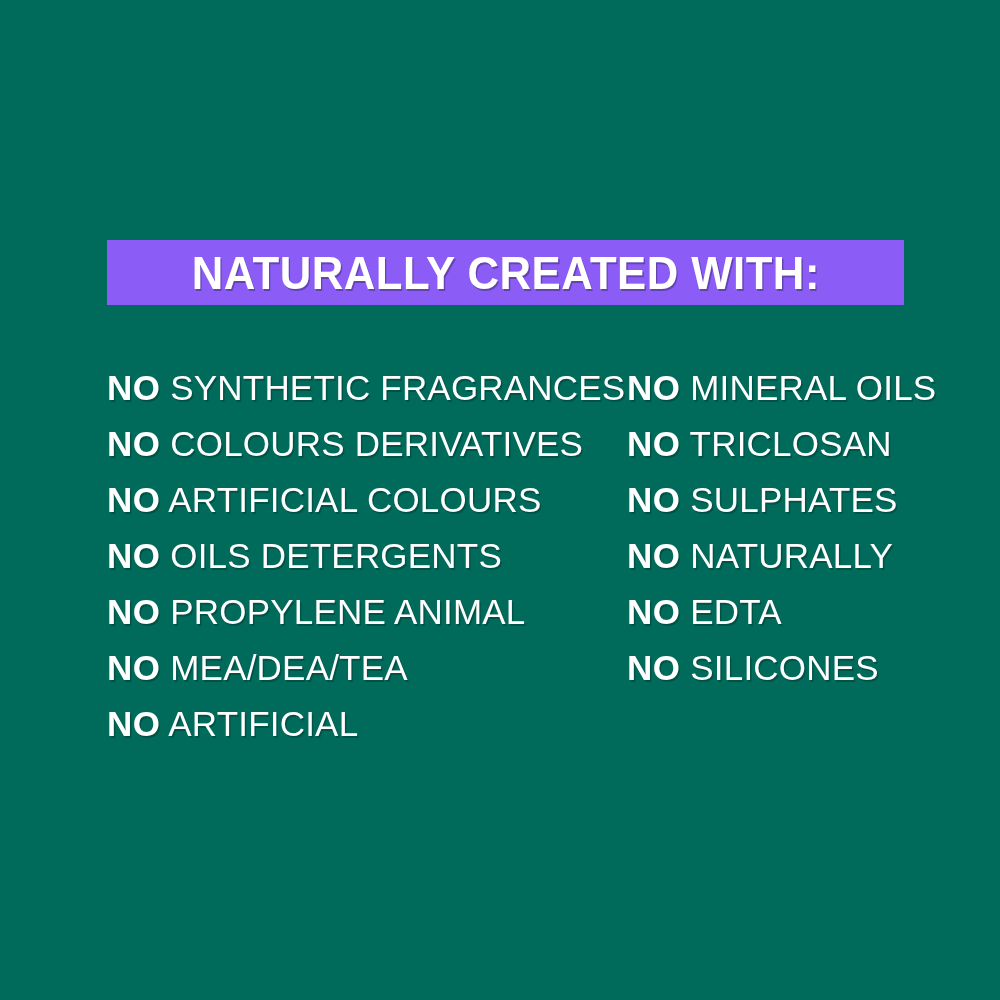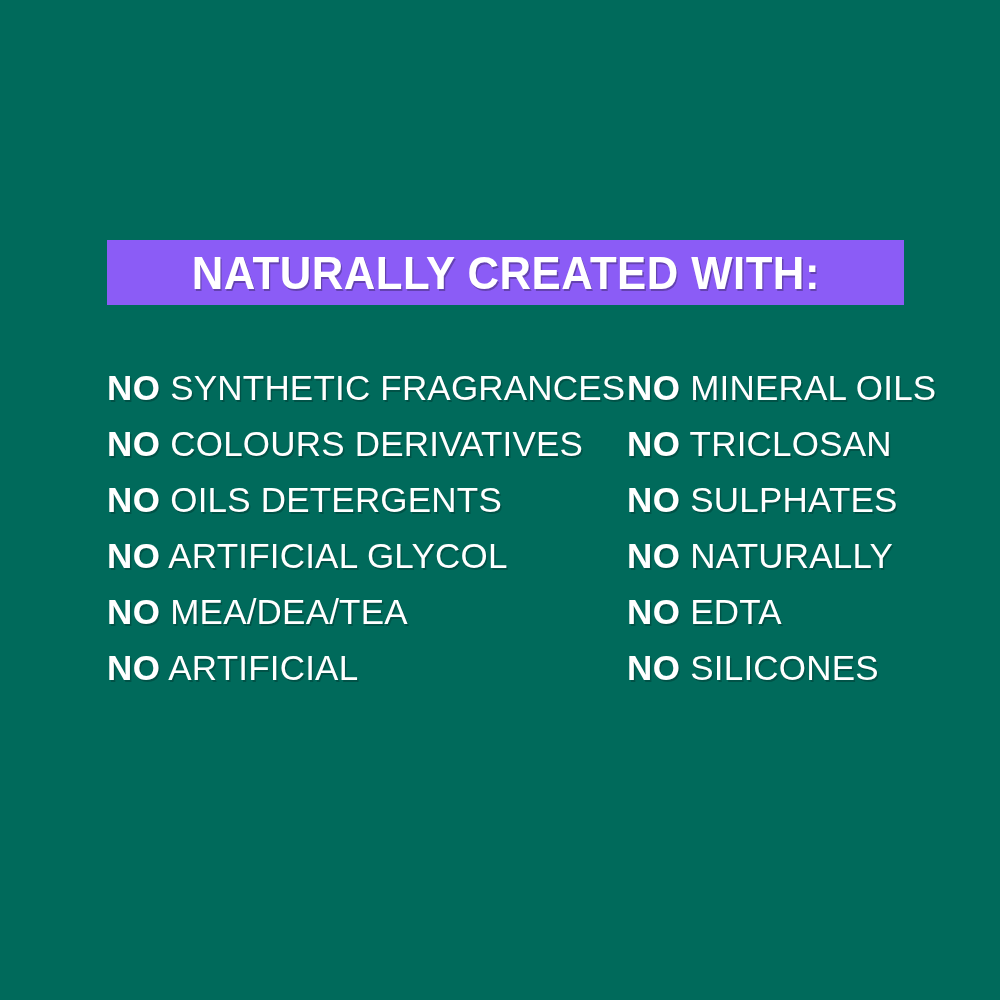--- a/index.html
+++ b/index.html
@@ -101,25 +101,29 @@
       <div class="list-item">
         <span class="no">NO</span>
         <span class="term">SYNTHETIC FRAGRANCES</span>
       </div>
       <div class="list-item">
         <span class="no">NO</span>
         <span class="term">COLOURS DERIVATIVES</span>
       </div>
       <div class="list-item">
         <span class="no">NO</span>
+        <span class="term">ARTIFICIAL COLOURS</span>
+      </div>
+      <div class="list-item">
+        <span class="no">NO</span>
         <span class="term">OILS DETERGENTS</span>
       </div>
       <div class="list-item">
         <span class="no">NO</span>
-        <span class="term">ARTIFICIAL GLYCOL</span>
+        <span class="term">PROPYLENE ANIMAL</span>
       </div>
       <div class="list-item">
         <span class="no">NO</span>
         <span class="term">MEA/DEA/TEA</span>
       </div>
       <div class="list-item">
         <span class="no">NO</span>
         <span class="term">ARTIFICIAL</span>
       </div>
     </div>

